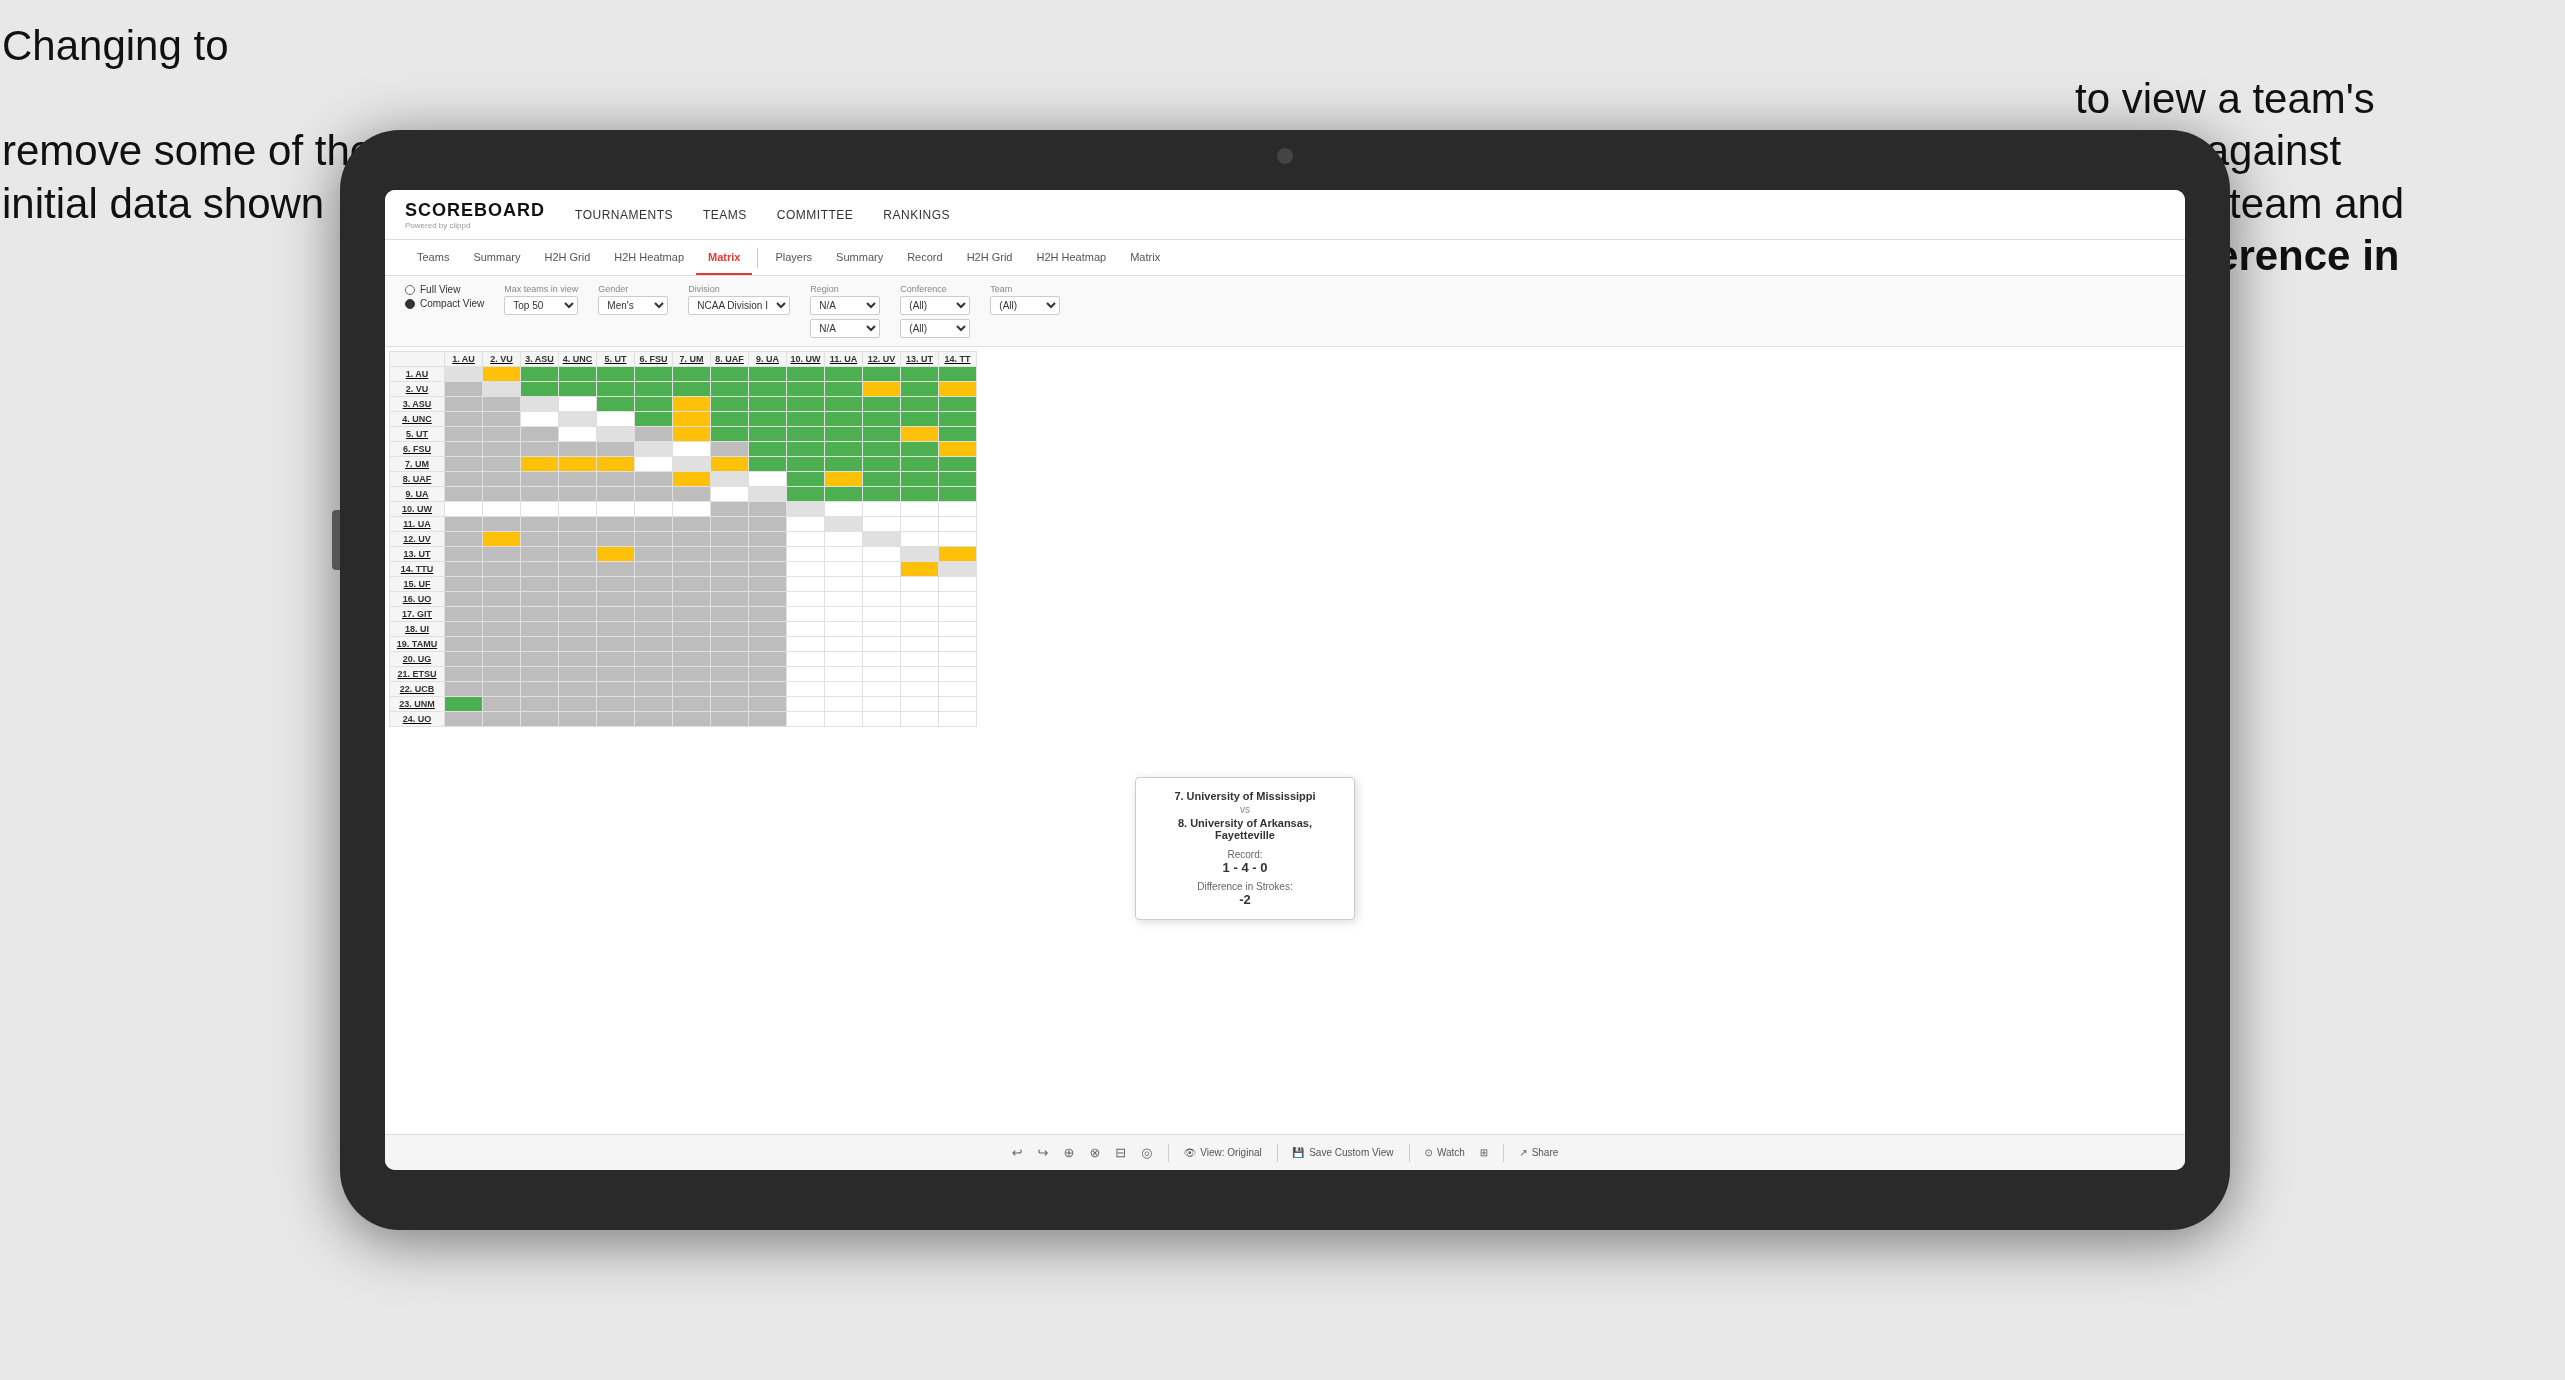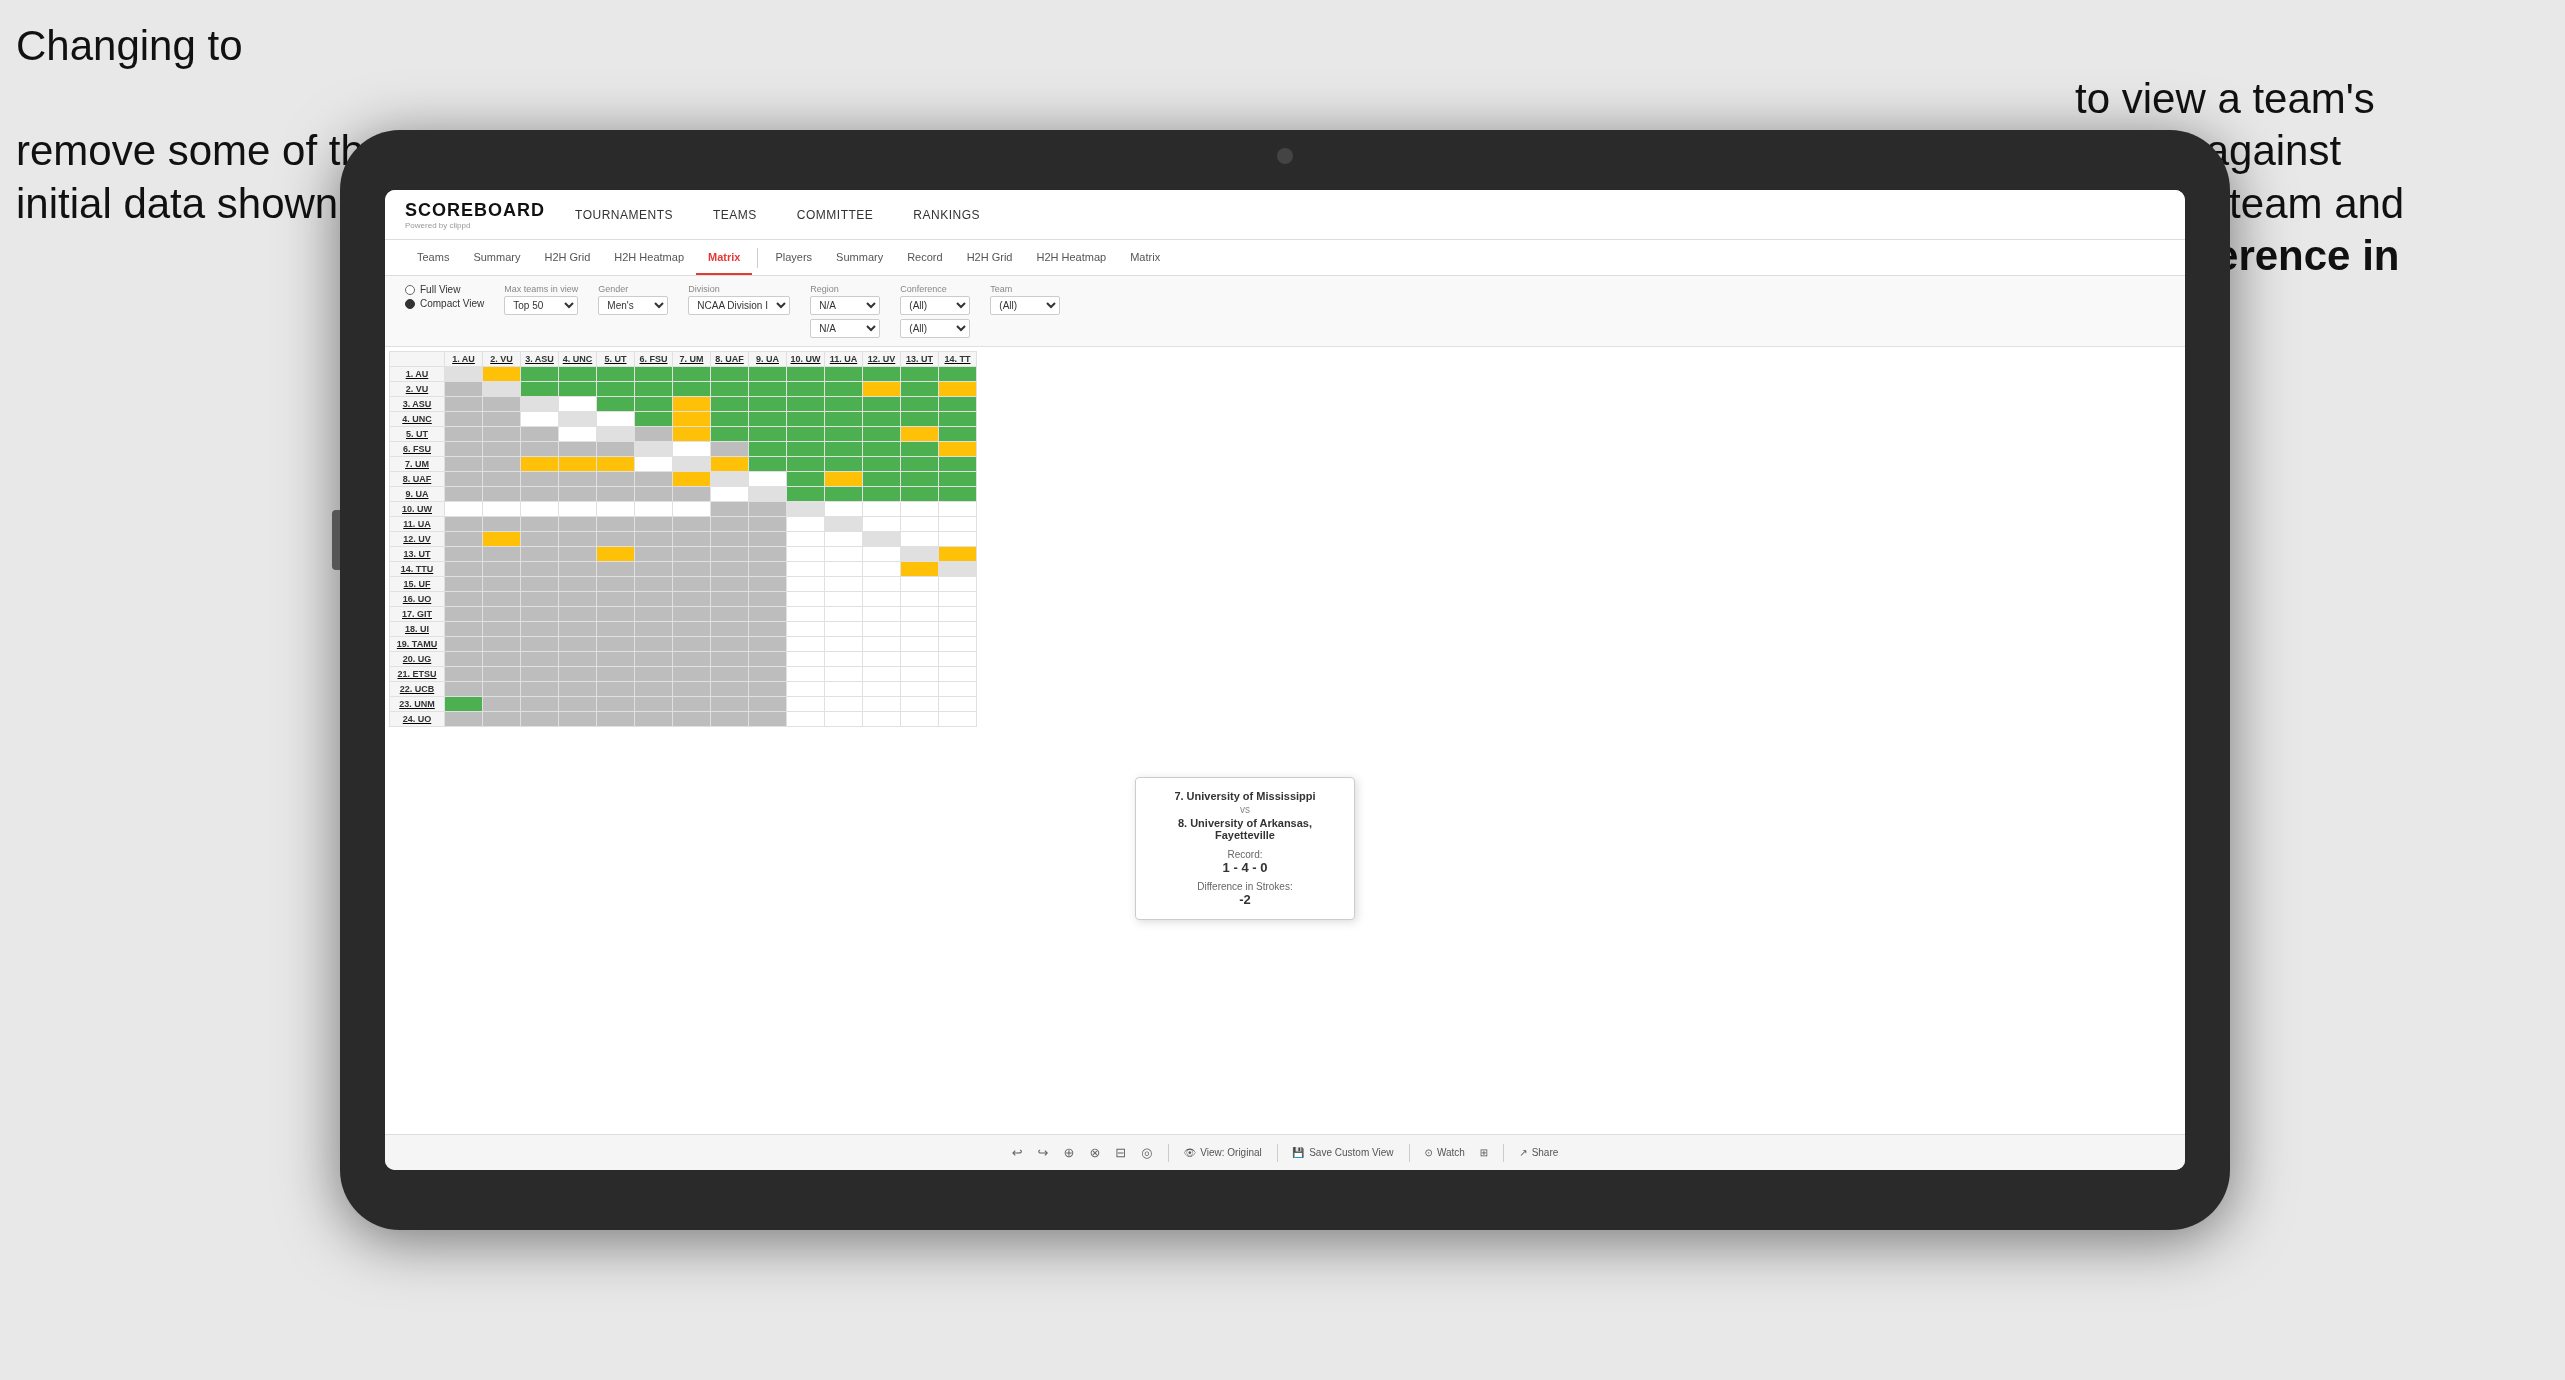--- a/index.html
+++ b/index.html
@@ -9,21 +9,21 @@
       width: 2565px;
       height: 1380px;
       position: relative;
       overflow: hidden;
     }
 
     
     .annotation-left {
       position: absolute;
       top: 20px;
-      left: 16px;
+      left: 2px;
       width: 520px;
       font-size: 42px;
       line-height: 1.25;
       color: #111;
     }
     .annotation-left .bold { font-weight: bold; }
 
     
     .annotation-right {
       position: absolute;
@@ -116,21 +116,21 @@
       color: #111;
     }
 
     .logo-sub {
       font-size: 8px;
       color: #999;
     }
 
     .nav-links {
       display: flex;
-      gap: 40px;
+      gap: 30px;
     }
 
     .nav-link {
       font-size: 12px;
       color: #333;
       cursor: pointer;
       text-transform: uppercase;
       letter-spacing: 0.5px;
     }
 

